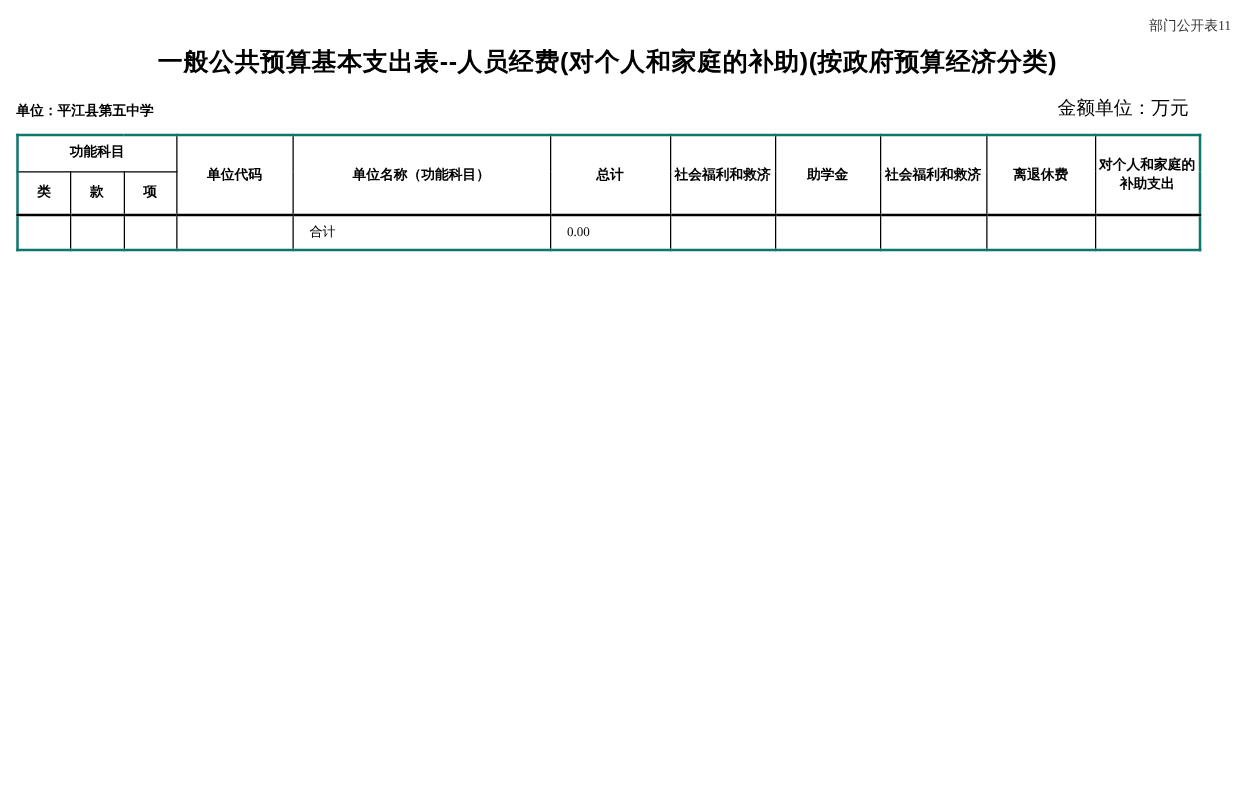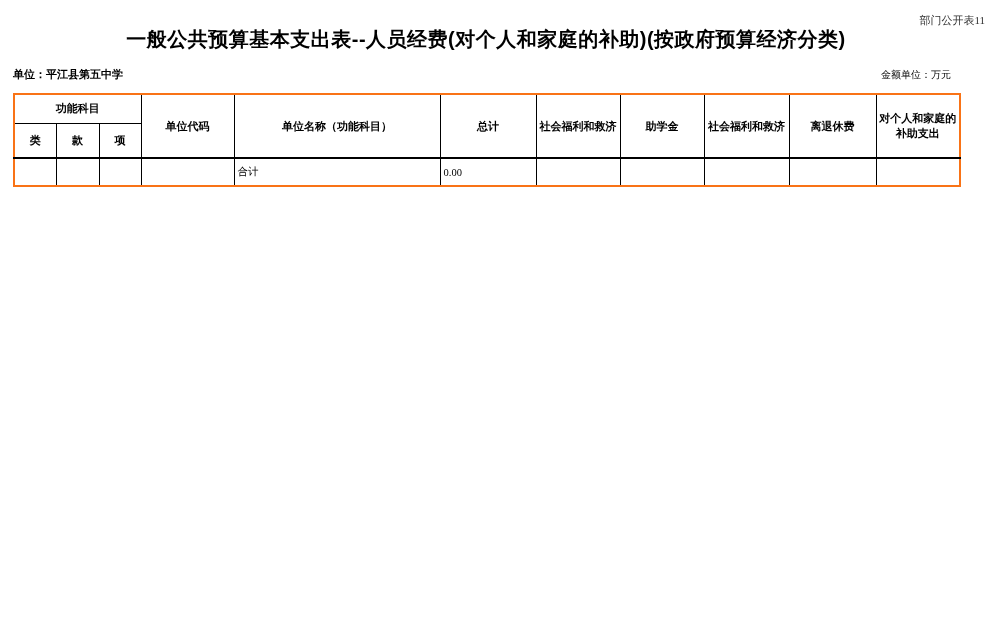--- a/index.html
+++ b/index.html
@@ -11,49 +11,49 @@
     overflow: hidden;
   }
   .page { position: relative; width: 1000px; height: 564px; border-radius: 31px; }
   .doc-number {
     position: absolute; top: 13px; right: 15px;
     font-family: "Liberation Serif", serif;
     font-size: 11px; color: #333;
   }
   .content { width: 946px; margin-left: 13px; }
   .title {
-    padding-top: 26px;
+    padding-top: 36px;
     text-align: center;
     font-size: 20px;
     font-weight: bold;
     letter-spacing: 0.5px;
     font-family: "Liberation Sans", sans-serif;
   }
   .meta-row {
     margin-top: 14px;
     display: flex;
     justify-content: space-between;
     align-items: flex-end;
   }
   .unit-label {
     font-size: 11px; font-weight: bold;
     font-family: "Liberation Sans", sans-serif;
     text-align: right;
   }
   .amount-unit-label {
-    font-size: 10px;
+    font-size: 15px;
     padding-right: 8px;
     font-family: Liberation Sans, sans-serif;
   }
   table.tbl {
     margin-top: 11px;
     width: 946px;
     border-collapse: collapse;
     table-layout: fixed;
-    border: 2px solid #f97316;
+    border: 2px solid #0f766e;
   }
   .tbl th, .tbl td {
     border: 1px solid #000;
     vertical-align: middle;
     overflow: hidden;
   }
   .tbl thead th {
     font-size: 11px;
     font-weight: bold;
     text-align: center;
@@ -62,21 +62,21 @@
     font-family: "Liberation Sans", sans-serif;
   }
   .tbl thead tr.hrow1 { height: 29px; }
   .tbl thead tr.hrow2 { height: 35px; }
   .tbl thead tr.hrow2 th { border-bottom: 2px solid #000; }
   .tbl thead th[rowspan] { border-bottom: 2px solid #000; }
   .tbl tbody tr { height: 28px; }
   .tbl tbody td {
     font-size: 10.5px;
     font-family: "Liberation Serif", serif;
-    padding: 1px 3px;
+    padding: 1px 13px;
     text-align: center;
   }
   .tbl tbody td.al { text-align: left; }
   .tbl tbody td.ar { text-align: left; padding-right: 6px; }
   .note {
     margin-top: 7px;
     padding-left: 4px;
     font-size: 10.5px;
     font-family: "Liberation Serif", serif;
     color: #000;

